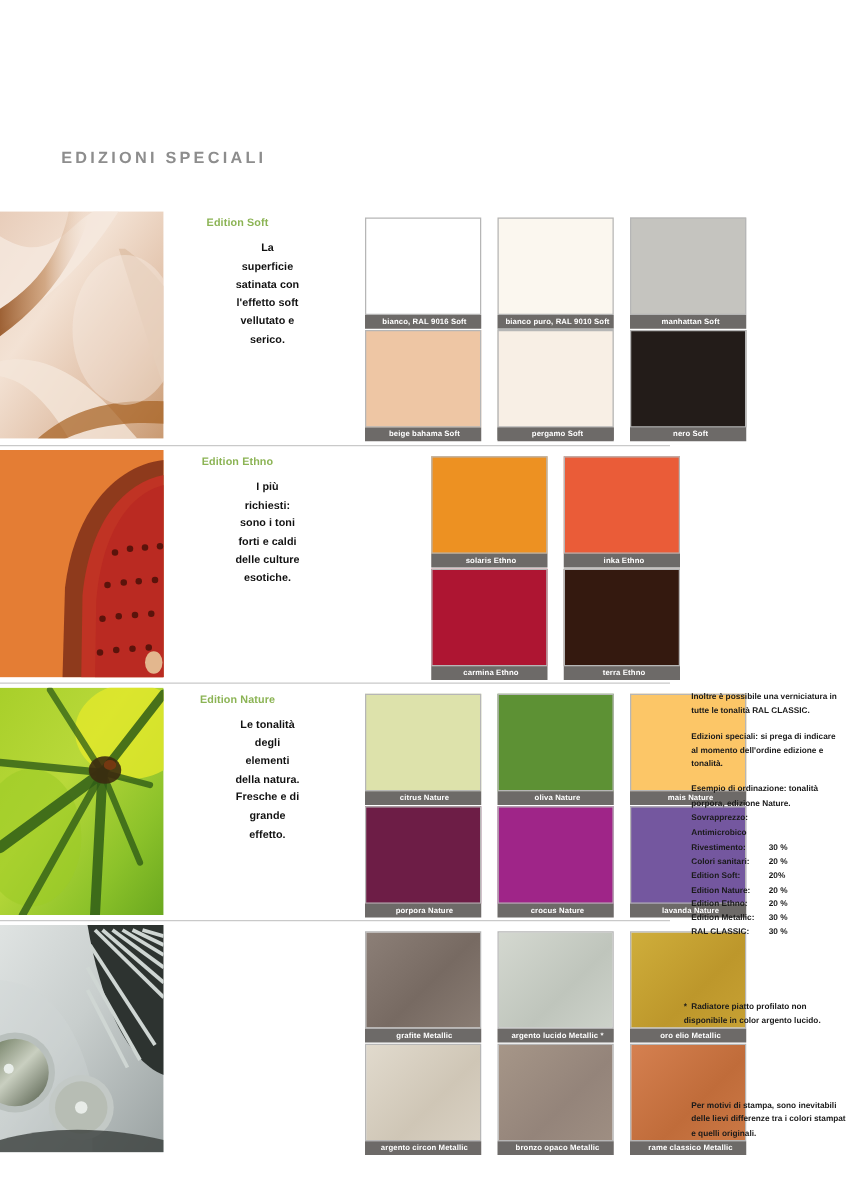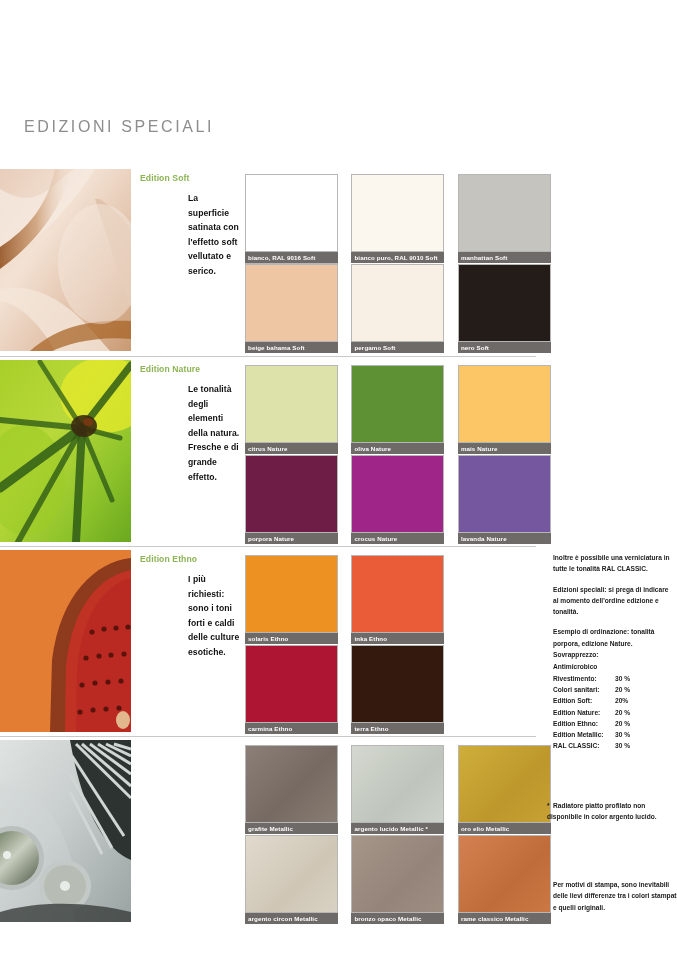--- a/index.html
+++ b/index.html
@@ -8,40 +8,41 @@
     height: 958px;
     background: #ffffff;
     font-family: "Liberation Sans", sans-serif;
     position: relative;
     overflow: hidden;
   }
 
   
   .page-title {
     position: absolute;
-    left: 24px;
+    left: 49px;
     top: 118px;
-    font-size: 16px;
-    font-weight: normal;
+    font-size: 13px;
+    font-weight: bold;
     letter-spacing: 2.6px;
     color: #8d8d8d;
     text-transform: uppercase;
   }
 
   
   .sections {
     position: absolute;
     left: 0;
     top: 166px;
     width: 677px;
   }
   .section {
     position: relative;
     width: 536px;
     height: 190px;
+    text-align: center;
   }
   .section + .section { border-top: 1px solid #c9c9c9; }
 
   
   .photo {
     position: absolute;
     left: 0;
     top: 3px;
     width: 131px;
     height: 182px;
@@ -202,84 +203,20 @@
           <div class="chip" style="background:#eec6a4"></div>
           <div class="cap">beige bahama Soft</div>
         </div>
         <div class="sw">
           <div class="chip" style="background:#f8efe5"></div>
           <div class="cap">pergamo Soft</div>
         </div>
         <div class="sw">
           <div class="chip" style="background:#231c19"></div>
           <div class="cap">nero Soft</div>
-        </div>
-      </div>
-    </div>
-  </div>
-
-  <div class="section">
-    <div class="photo">
-      <svg viewBox="0 0 131 182" preserveAspectRatio="none" aria-hidden="true">
-        <defs>
-          <linearGradient id="g-leaf" x1="0" y1="0" x2="1" y2="1">
-            <stop offset="0%" stop-color="#a8cf2a"></stop>
-            <stop offset="40%" stop-color="#b9d93a"></stop>
-            <stop offset="75%" stop-color="#8cc22a"></stop>
-            <stop offset="100%" stop-color="#6aa81f"></stop>
-          </linearGradient>
-        </defs>
-        <rect width="131" height="182" fill="url(#g-leaf)"></rect>
-        <ellipse cx="105" cy="35" rx="45" ry="38" fill="#e4e82a" opacity=".8"></ellipse>
-        <ellipse cx="25" cy="120" rx="40" ry="55" fill="#9ccb26" opacity=".6"></ellipse>
-        <g stroke="#2f5d16" fill="none" stroke-linecap="round">
-          <path d="M82 68 L131 5" stroke-width="7" opacity=".85"></path>
-          <path d="M82 68 L120 78" stroke-width="5" opacity=".8"></path>
-          <path d="M82 68 L112 140" stroke-width="5" opacity=".8"></path>
-          <path d="M82 68 L76 182" stroke-width="8" opacity=".85"></path>
-          <path d="M82 68 L18 182" stroke-width="6" opacity=".8"></path>
-          <path d="M82 68 L0 128" stroke-width="9" opacity=".85"></path>
-          <path d="M82 68 L0 60" stroke-width="6" opacity=".8"></path>
-          <path d="M82 68 L40 2" stroke-width="5" opacity=".75"></path>
-        </g>
-        <ellipse cx="84" cy="66" rx="13" ry="11" fill="#3b2a10" opacity=".9"></ellipse>
-        <ellipse cx="88" cy="62" rx="5" ry="4" fill="#7a3a12" opacity=".9"></ellipse>
-      </svg>
-    </div>
-    <div class="txtcol">
-      <div class="sec-head">Edition Nature</div>
-      <div class="sec-desc">Le tonalità degli elementi della natura. Fresche e di grande effetto.</div>
-    </div>
-    <div class="swatches">
-      <div class="swrow">
-        <div class="sw">
-          <div class="chip" style="background:#dde2ab"></div>
-          <div class="cap">citrus Nature</div>
-        </div>
-        <div class="sw">
-          <div class="chip" style="background:#5d9134"></div>
-          <div class="cap">oliva Nature</div>
-        </div>
-        <div class="sw">
-          <div class="chip" style="background:#fcc667"></div>
-          <div class="cap">mais Nature</div>
-        </div>
-      </div>
-      <div class="swrow">
-        <div class="sw">
-          <div class="chip" style="background:#6d1d46"></div>
-          <div class="cap">porpora Nature</div>
-        </div>
-        <div class="sw">
-          <div class="chip" style="background:#9f2588"></div>
-          <div class="cap">crocus Nature</div>
-        </div>
-        <div class="sw">
-          <div class="chip" style="background:#74579f"></div>
-          <div class="cap">lavanda Nature</div>
         </div>
       </div>
     </div>
   </div>
 
   <div class="section">
     <div class="photo">
       <svg viewBox="0 0 131 182" preserveAspectRatio="none" aria-hidden="true">
         <defs>
           <linearGradient id="g-wall" x1="0" y1="0" x2="1" y2="1">
@@ -339,20 +276,84 @@
           <div class="cap">terra Ethno</div>
         </div>
       </div>
     </div>
   </div>
 
   <div class="section">
     <div class="photo">
       <svg viewBox="0 0 131 182" preserveAspectRatio="none" aria-hidden="true">
         <defs>
+          <linearGradient id="g-leaf" x1="0" y1="0" x2="1" y2="1">
+            <stop offset="0%" stop-color="#a8cf2a"></stop>
+            <stop offset="40%" stop-color="#b9d93a"></stop>
+            <stop offset="75%" stop-color="#8cc22a"></stop>
+            <stop offset="100%" stop-color="#6aa81f"></stop>
+          </linearGradient>
+        </defs>
+        <rect width="131" height="182" fill="url(#g-leaf)"></rect>
+        <ellipse cx="105" cy="35" rx="45" ry="38" fill="#e4e82a" opacity=".8"></ellipse>
+        <ellipse cx="25" cy="120" rx="40" ry="55" fill="#9ccb26" opacity=".6"></ellipse>
+        <g stroke="#2f5d16" fill="none" stroke-linecap="round">
+          <path d="M82 68 L131 5" stroke-width="7" opacity=".85"></path>
+          <path d="M82 68 L120 78" stroke-width="5" opacity=".8"></path>
+          <path d="M82 68 L112 140" stroke-width="5" opacity=".8"></path>
+          <path d="M82 68 L76 182" stroke-width="8" opacity=".85"></path>
+          <path d="M82 68 L18 182" stroke-width="6" opacity=".8"></path>
+          <path d="M82 68 L0 128" stroke-width="9" opacity=".85"></path>
+          <path d="M82 68 L0 60" stroke-width="6" opacity=".8"></path>
+          <path d="M82 68 L40 2" stroke-width="5" opacity=".75"></path>
+        </g>
+        <ellipse cx="84" cy="66" rx="13" ry="11" fill="#3b2a10" opacity=".9"></ellipse>
+        <ellipse cx="88" cy="62" rx="5" ry="4" fill="#7a3a12" opacity=".9"></ellipse>
+      </svg>
+    </div>
+    <div class="txtcol">
+      <div class="sec-head">Edition Nature</div>
+      <div class="sec-desc">Le tonalità degli elementi della natura. Fresche e di grande effetto.</div>
+    </div>
+    <div class="swatches">
+      <div class="swrow">
+        <div class="sw">
+          <div class="chip" style="background:#dde2ab"></div>
+          <div class="cap">citrus Nature</div>
+        </div>
+        <div class="sw">
+          <div class="chip" style="background:#5d9134"></div>
+          <div class="cap">oliva Nature</div>
+        </div>
+        <div class="sw">
+          <div class="chip" style="background:#fcc667"></div>
+          <div class="cap">mais Nature</div>
+        </div>
+      </div>
+      <div class="swrow">
+        <div class="sw">
+          <div class="chip" style="background:#6d1d46"></div>
+          <div class="cap">porpora Nature</div>
+        </div>
+        <div class="sw">
+          <div class="chip" style="background:#9f2588"></div>
+          <div class="cap">crocus Nature</div>
+        </div>
+        <div class="sw">
+          <div class="chip" style="background:#74579f"></div>
+          <div class="cap">lavanda Nature</div>
+        </div>
+      </div>
+    </div>
+  </div>
+
+  <div class="section">
+    <div class="photo">
+      <svg viewBox="0 0 131 182" preserveAspectRatio="none" aria-hidden="true">
+        <defs>
           <linearGradient id="g-car" x1="0" y1="0" x2="1" y2="1">
             <stop offset="0%" stop-color="#dfe3e2"></stop>
             <stop offset="45%" stop-color="#c8cecd"></stop>
             <stop offset="100%" stop-color="#9aa2a2"></stop>
           </linearGradient>
           <linearGradient id="g-lamp" x1="0" y1="0" x2="1" y2="1">
             <stop offset="0%" stop-color="#5d6b4e"></stop>
             <stop offset="50%" stop-color="#c9cfc0"></stop>
             <stop offset="100%" stop-color="#4e5845"></stop>
           </linearGradient>

